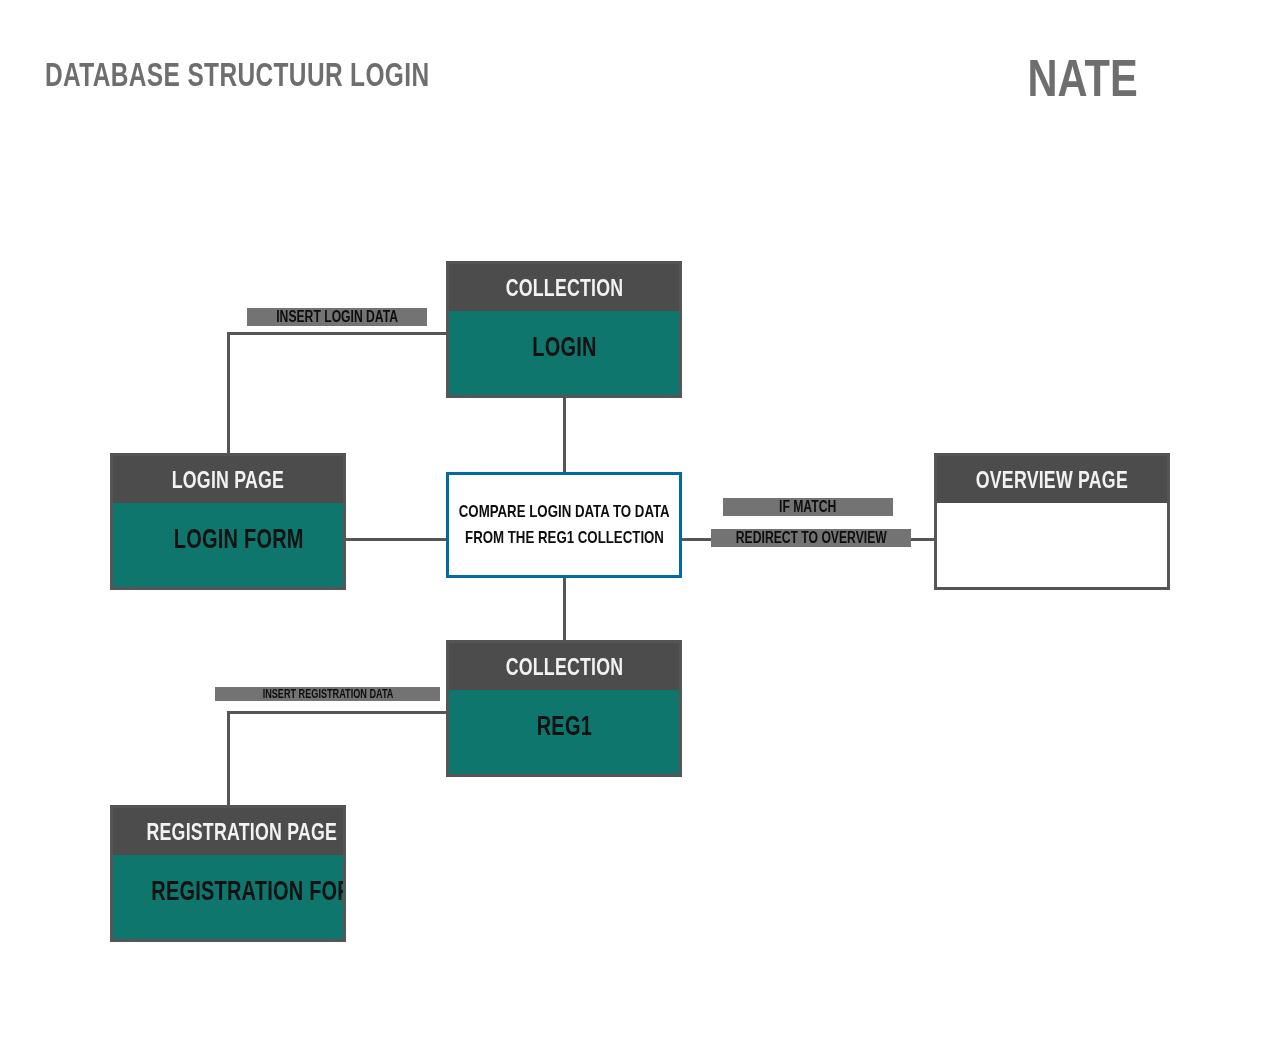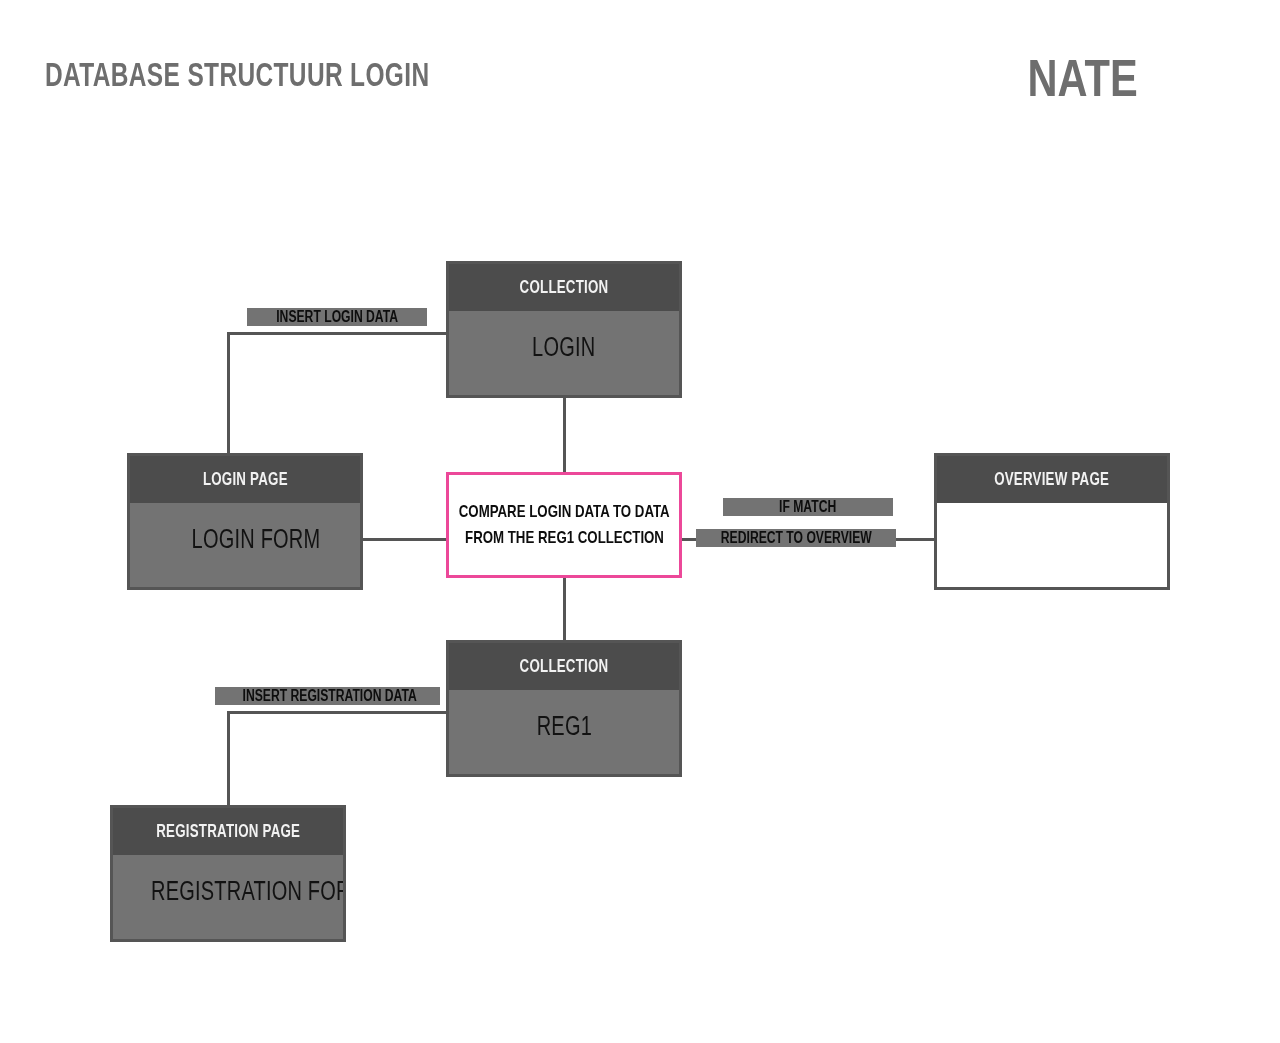--- a/index.html
+++ b/index.html
@@ -54,49 +54,49 @@
     background: #ffffff;
     z-index: 3;
   }
   .node .node-header {
     box-sizing: border-box;
     background: #4c4c4c;
     color: #f2f2f2;
     height: 47px;
     line-height: 47px;
     text-align: center;
-    font-size: 18px;
+    font-size: 24px;
     font-weight: bold;
     letter-spacing: 0.3px;
     white-space: nowrap;
     overflow: hidden;
   }
   .node .node-header > span {
     display: inline-block;
     transform: scaleX(0.74);
   }
   .node .node-body {
     box-sizing: border-box;
-    background: #737373;
+    background: #0f766e;
     color: #121212;
     text-align: center;
     font-size: 27px;
-    font-weight: normal;
+    font-weight: bold;
     letter-spacing: 0.3px;
     white-space: nowrap;
     overflow: hidden;
   }
   .node .node-body > span {
     display: inline-block;
     transform: scaleX(0.74);
   }
 
   
   .node.process {
-    border: 3px solid #ec4899;
+    border: 3px solid #0369a1;
   }
   .node.process .proc-body {
     box-sizing: border-box;
     height: 100%;
     display: flex;
     flex-direction: column;
     justify-content: center;
     align-items: center;
     color: #0d0d0d;
     font-size: 17px;
@@ -160,38 +160,38 @@
   <div class="conn h" style="left:227px; top:699px; width:223px;"></div>
 
   <div class="edge-label" style="left:247px; top:296px; width:180px; font-size:16px;">
     <span>INSERT LOGIN DATA</span>
   </div>
 
   <div class="edge-label" style="left:723px; top:486px; width:170px; font-size:16px;">
     <span>IF MATCH</span>
   </div>
 
-  <div class="edge-label" style="left:696px; top:517px; width:200px; font-size:16px;">
+  <div class="edge-label" style="left:711px; top:517px; width:200px; font-size:16px;">
     <span>REDIRECT TO OVERVIEW</span>
   </div>
 
-  <div class="edge-label" style="left:215px; top:675px; width:225px; font-size:16px;">
+  <div class="edge-label" style="left:215px; top:675px; width:225px; font-size:12px;">
     <span>INSERT REGISTRATION DATA</span>
   </div>
 
   <div class="node" style="left:446px; top:249px; width:236px; height:137px;">
     <div class="node-header">
       <span>COLLECTION</span>
     </div>
     <div class="node-body" style="height:84px; line-height:72px;">
       <span>LOGIN</span>
     </div>
   </div>
 
-  <div class="node" style="left:127px; top:441px; width:236px; height:137px;">
+  <div class="node" style="left:110px; top:441px; width:236px; height:137px;">
     <div class="node-header">
       <span>LOGIN PAGE</span>
     </div>
     <div class="node-body" style="height:84px; line-height:72px;padding-left:22px;">
       <span>LOGIN FORM</span>
     </div>
   </div>
 
   <div class="node process" style="left:446px; top:460px; width:236px; height:106px;">
     <div class="proc-body">

